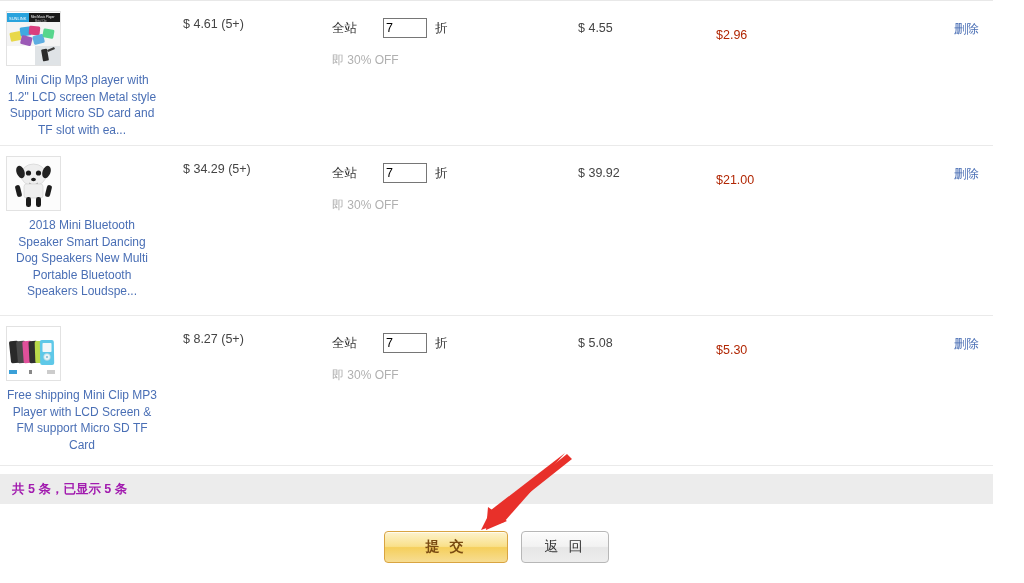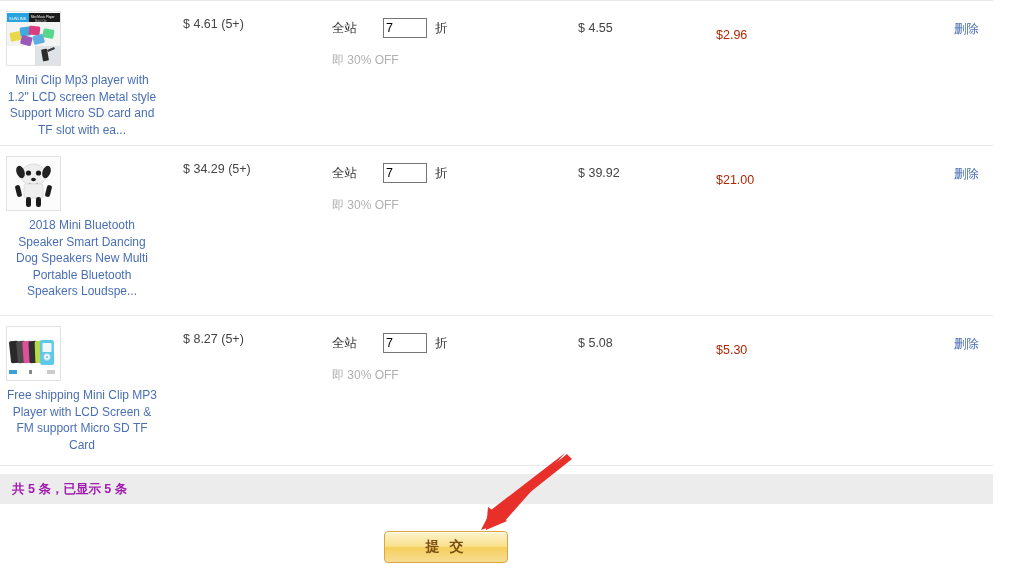--- a/index.html
+++ b/index.html
@@ -351,18 +351,19 @@
   </div>
 
 </div>
 
 <div class="summary-bar">
   <span class="summary-text">共 5 条，已显示 5 条</span>
 </div>
 
 <div class="action-bar">
   <button class="btn btn-submit">提 交</button>
+  <button class="btn btn-return">返 回</button>
 </div>
 
 <svg class="annotation-arrow" viewBox="0 0 130 90">
   <path d="M112 4 L40 62 L33 57 L31 80 L52 71 L45 66 L117 9 Z" fill="#e8302a"></path>
   <path d="M110 3 L36 60 L26 80 L49 72 Z" fill="#e8302a"></path>
 </svg>
 
 </body></html>

